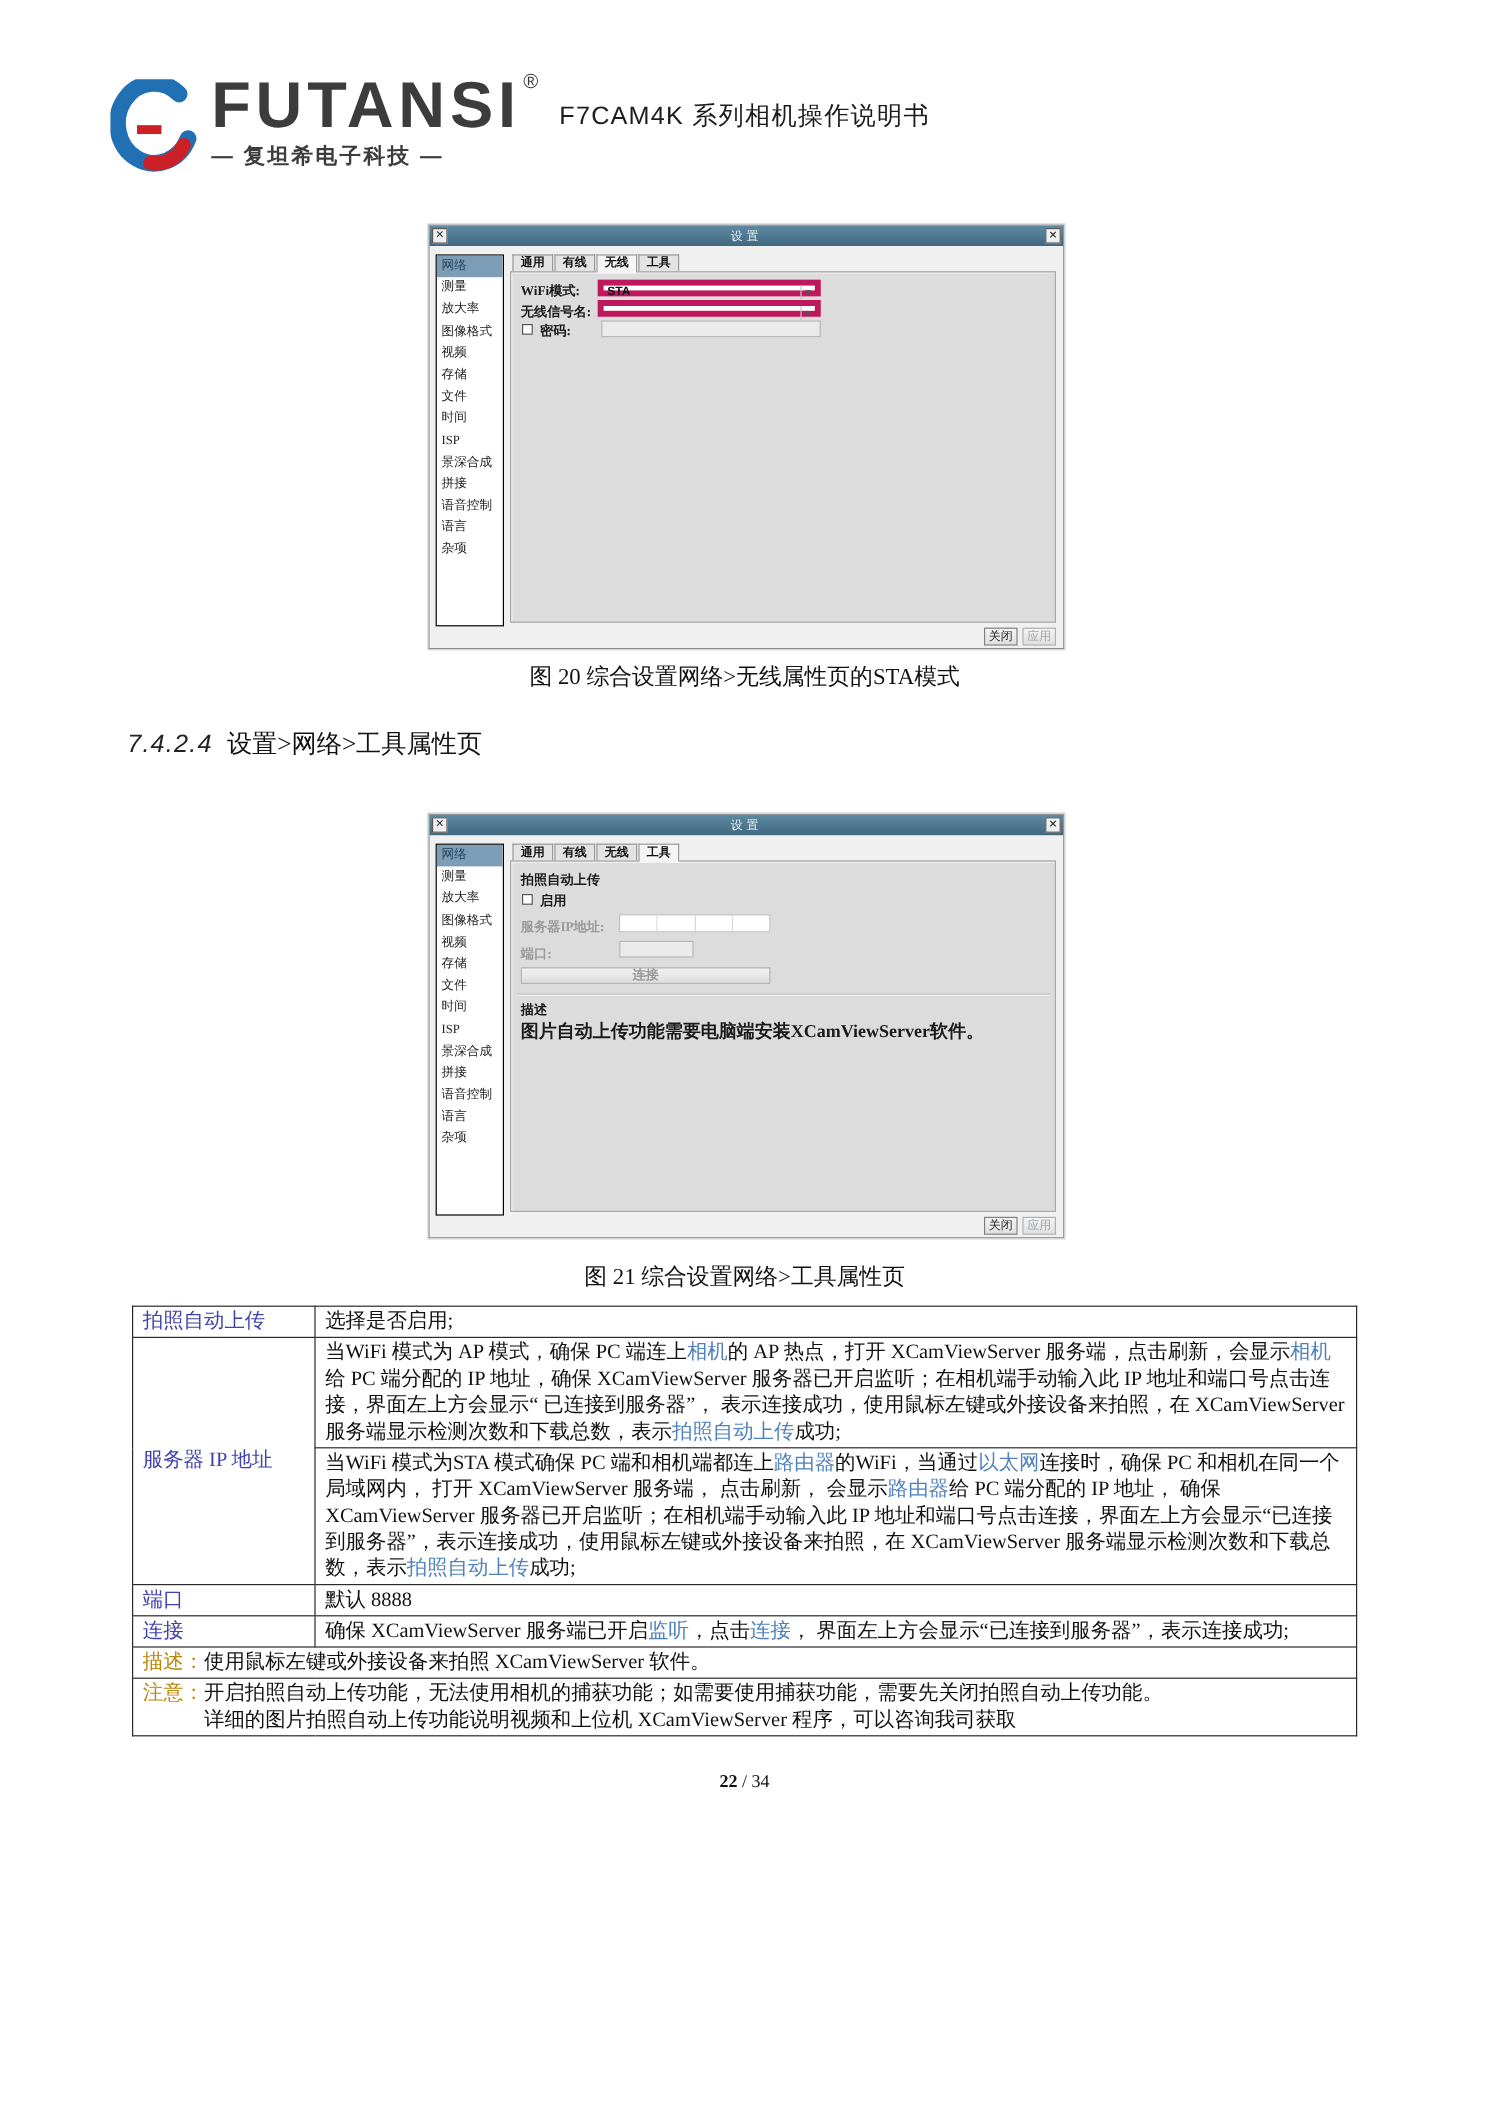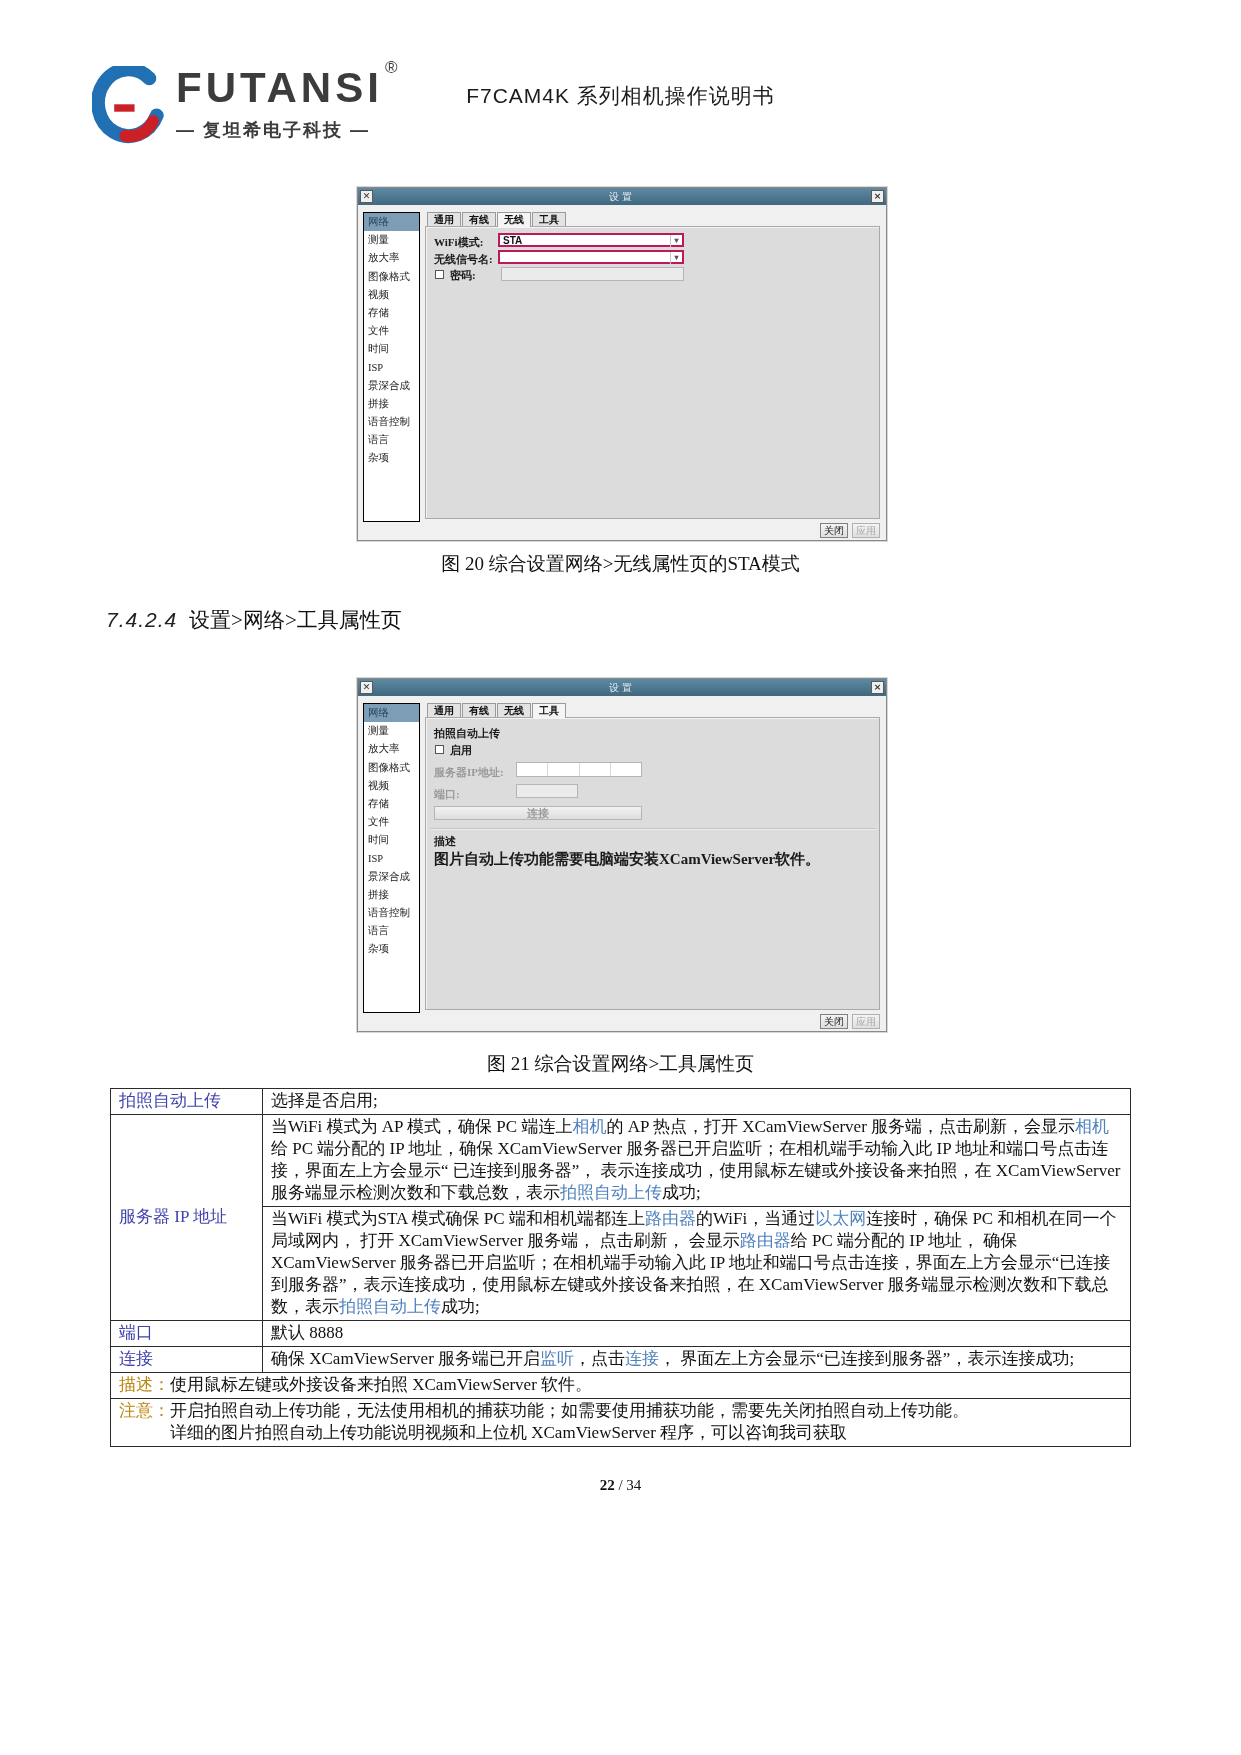--- a/index.html
+++ b/index.html
@@ -5,21 +5,21 @@
   * { margin:0; padding:0; box-sizing:border-box; }
   html,body { background:#ffffff; }
   body { font-family:"Liberation Serif","DejaVu Serif",serif; color:#111; }
   #page { position:relative; width:1241px; height:1755px; background:#fff; overflow:hidden; }
 
   
   .logo-wrap { position:absolute; left:92px; top:66px; display:flex; align-items:flex-start; }
   .logo-swoosh { width:74px; height:84px; }
   .brand-block { margin-left:10px; }
   .brand-line { display:flex; align-items:flex-start; }
-  .brand-name { font-family:"Liberation Sans","DejaVu Sans",sans-serif; font-weight:bold; font-size:42px; letter-spacing:4px; color:#3c3c3c; line-height:44px; }
+  .brand-name { font-family:"Liberation Sans","DejaVu Sans",sans-serif; font-weight:bold; font-size:54px; letter-spacing:4px; color:#3c3c3c; line-height:44px; }
   .brand-reg { font-family:"Liberation Sans",sans-serif; font-size:17px; color:#3c3c3c; margin-top:-8px; margin-left:2px; }
   .brand-sub { font-family:"Liberation Sans",sans-serif; font-weight:bold; font-size:18px; color:#3c3c3c; letter-spacing:2px; margin-top:8px; }
   .doc-title { position:absolute; left:0; top:82px; width:1241px; text-align:center; font-family:"Liberation Sans","DejaVu Sans",sans-serif; font-size:21px; color:#1c1c1c; letter-spacing:1px; }
 
   
   .dialog { position:absolute; left:357px; width:530px; height:354px; background:#f0f0f0; border:1px solid #8a8a8a; outline:1px solid #d7d7d7; font-family:"Liberation Serif","DejaVu Serif",serif; }
   .titlebar { height:17px; background:linear-gradient(#5d8aa2,#40687f); display:flex; align-items:center; }
   .win-icon, .close-box { width:13px; height:13px; background:#efefef; border:1px solid #5a5a5a; font-size:9px; line-height:11px; text-align:center; color:#333; font-family:"DejaVu Sans",sans-serif; }
   .win-icon { margin-left:2px; }
   .close-box { margin-right:2px; font-weight:bold; }
@@ -32,21 +32,21 @@
   .tabs { display:flex; height:15px; font-size:10px; font-weight:bold; padding-left:2px; }
   .tab { padding:0 6px; line-height:13px; background:#e3e3e3; border:1px solid #9a9a9a; border-bottom:none; margin-right:1px; z-index:1; }
   .tab.active { background:#f5f5f5; z-index:3; box-shadow:0 1px 0 #f5f5f5; }
   .panel { position:absolute; left:0; right:0; top:14px; bottom:0; background:#dcdcdc; border:1px solid #a9a9a9; box-shadow:inset 1px 1px 0 #f3f3f3; z-index:2; }
   .bottombar { position:absolute; right:6px; bottom:4px; display:flex; gap:4px; }
   .dlg-btn { min-width:26px; height:15px; padding:0 3px; font-size:10px; line-height:13px; text-align:center; background:linear-gradient(#f4f4f4,#dfdfdf); border:1px solid #808080; color:#222; }
   .dlg-btn.disabled { color:#a0a8ae; border-color:#b0b0b0; }
 
   .fld-label { position:absolute; font-size:11px; font-weight:bold; color:#1a1a1a; white-space:nowrap; }
   .fld-label.dim { color:#9a9a9a; }
-  .combo { position:absolute; height:14px; background:#ffffff; border:2px solid #be185d; font-size:10px; line-height:12px; padding-left:3px; font-family:"Liberation Sans",sans-serif; font-weight:bold; }
+  .combo { position:absolute; height:14px; background:#ffffff; border:5px solid #be185d; font-size:10px; line-height:12px; padding-left:3px; font-family:"Liberation Sans",sans-serif; font-weight:bold; }
   .combo .arrow { position:absolute; right:0; top:0; width:12px; height:12px; border-left:1px solid #c5c5c5; text-align:center; font-size:8px; line-height:12px; color:#555; }
   .txt-input { position:absolute; height:14px; background:#ebebeb; border:1px solid #b5b5b5; }
   .checkbox { position:absolute; width:9px; height:9px; background:#fff; border:1px solid #555; }
   .chk-label { position:absolute; font-size:11px; font-weight:bold; color:#1a1a1a; }
   .group-title { position:absolute; font-size:11px; font-weight:bold; color:#1a1a1a; }
   .ip-box { position:absolute; height:15px; background:#fff; border:1px solid #b5b5b5; display:flex; }
   .ip-seg { flex:1; border-right:1px solid #d8d8d8; background:#fff; }
   .ip-seg:last-child { border-right:none; }
   .wide-btn { position:absolute; height:14px; background:linear-gradient(#f2f2f2,#dddddd); border:1px solid #b5b5b5; color:#9a9a9a; font-size:11px; font-weight:bold; text-align:center; line-height:13px; }
   .panel-sep { position:absolute; left:4px; right:4px; border-top:1px solid #c3c3c3; border-bottom:1px solid #eee; }

